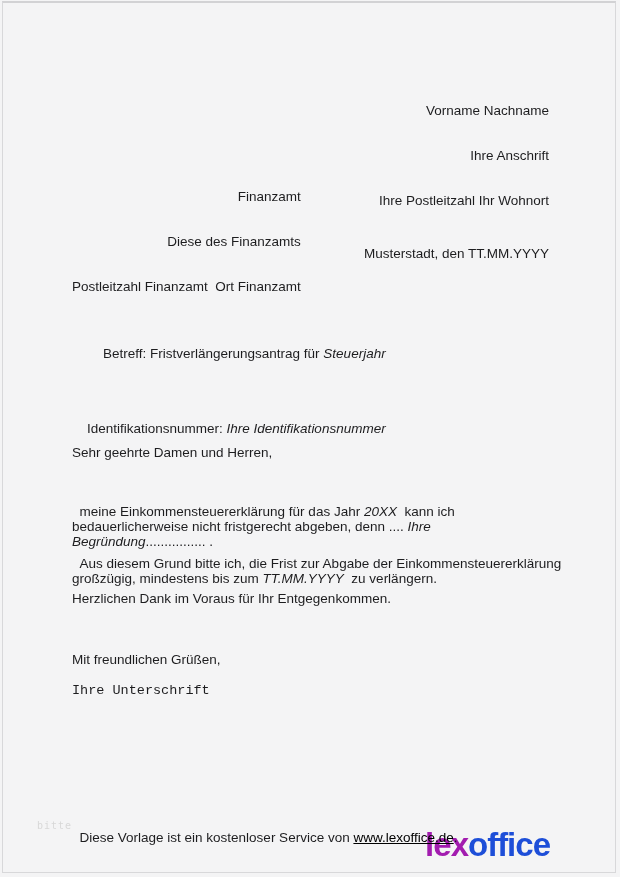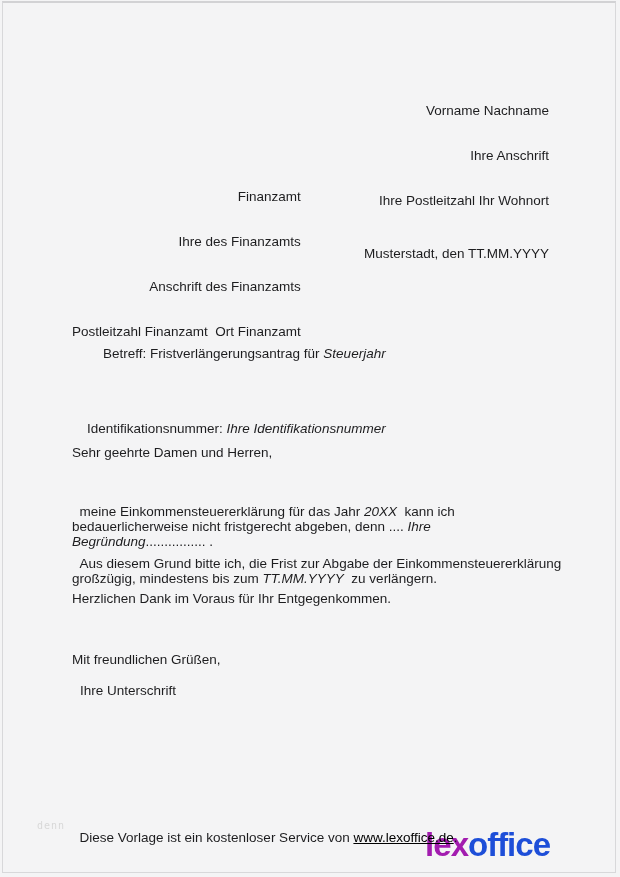--- a/index.html
+++ b/index.html
@@ -25,21 +25,21 @@
 
   .sender    { top: 73px;  right: 71px; text-align: right; }
   .recipient { top: 159px; left: 72px; }
   .dateline  { top: 246px; right: 71px; }
   .subject   { top: 301px; left: 72px; }
   .salutation{ top: 445px; left: 72px; }
   .para1     { top: 489px; left: 72px; width: 494px; }
   .para2     { top: 541px; left: 72px; width: 494px; }
   .thanks    { top: 591px; left: 72px; }
   .closing   { top: 652px; left: 72px; }
-  .signature { top: 683px; left: 80px; }
+  .signature { top: 683px; left: 72px; font-family: Liberation Mono, monospace; }
 
   .logo { top: 770px; right: 70px; text-align: right; }
   .logo-word {
     font-size: 33px; font-weight: bold; letter-spacing: -1px; line-height: 30px;
   }
   .logo-lex    { color: #a21caf; }
   .logo-office { color: #1d4ed8; }
 
   .footer { top: 815px; left: 72px; }
   .footer a {
@@ -58,22 +58,21 @@
 <div class="page-frame"></div>
 
 <div class="block sender">
   <div class="line">Vorname Nachname</div>
   <div class="line">Ihre Anschrift</div>
   <div class="line">Ihre Postleitzahl Ihr Wohnort</div>
 </div>
 
 <div class="block recipient">
   <div class="line">Finanzamt</div>
-  <div class="line">Ihre des Finanzamts</div>
-  <div class="line">Anschrift des Finanzamts</div>
+  <div class="line">Diese des Finanzamts</div>
   <div class="line">Postleitzahl Finanzamt  Ort Finanzamt</div>
 </div>
 
 <div class="block dateline">Musterstadt, den TT.MM.YYYY</div>
 
 <div class="block subject">
   <div class="line">
     <span>Betreff: Fristverlängerungsantrag für </span><span class="it">Steuerjahr</span>
   </div>
   <div class="line">
@@ -101,13 +100,13 @@
   <div class="logo-word">
     <span class="logo-lex">lex</span><span class="logo-office">office</span>
   </div>
   
 </div>
 
 <div class="block footer">
   <span>Diese Vorlage ist ein kostenloser Service von </span><a>www.lexoffice.de</a><span>.</span>
 </div>
 
-<div class="block watermark">denn</div>
+<div class="block watermark">bitte</div>
 
 </body></html>

